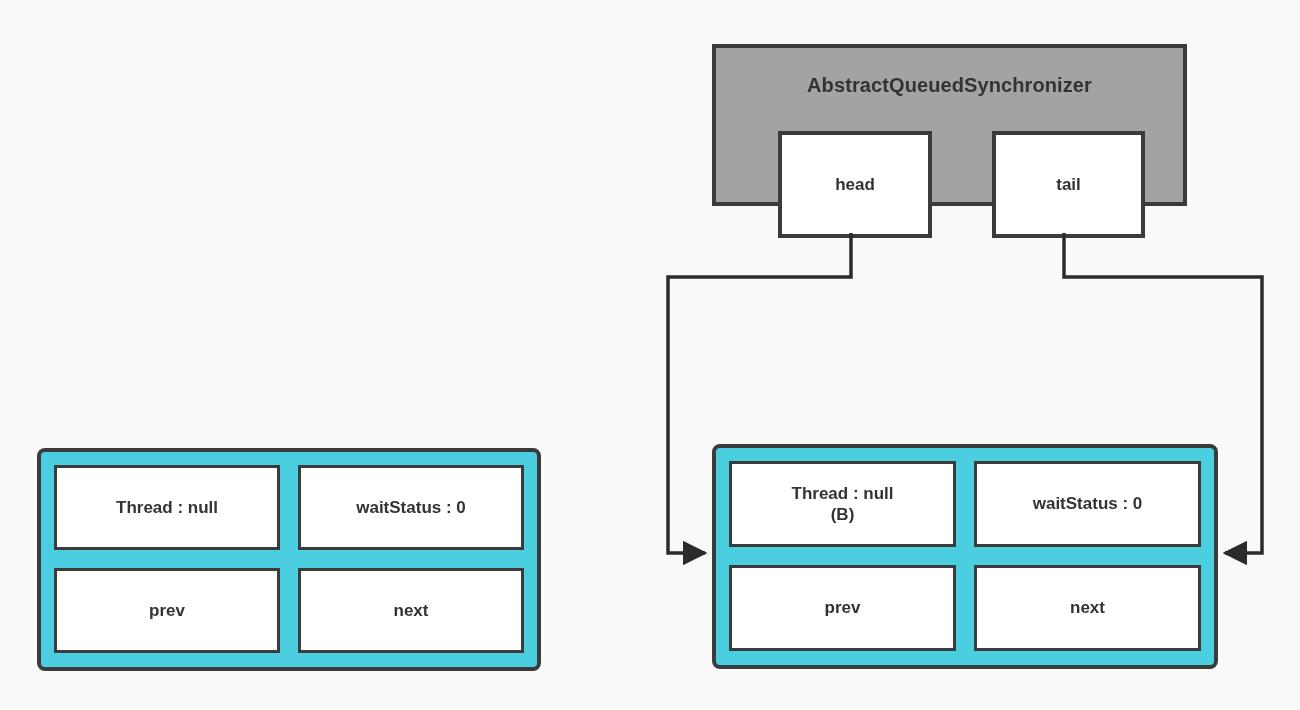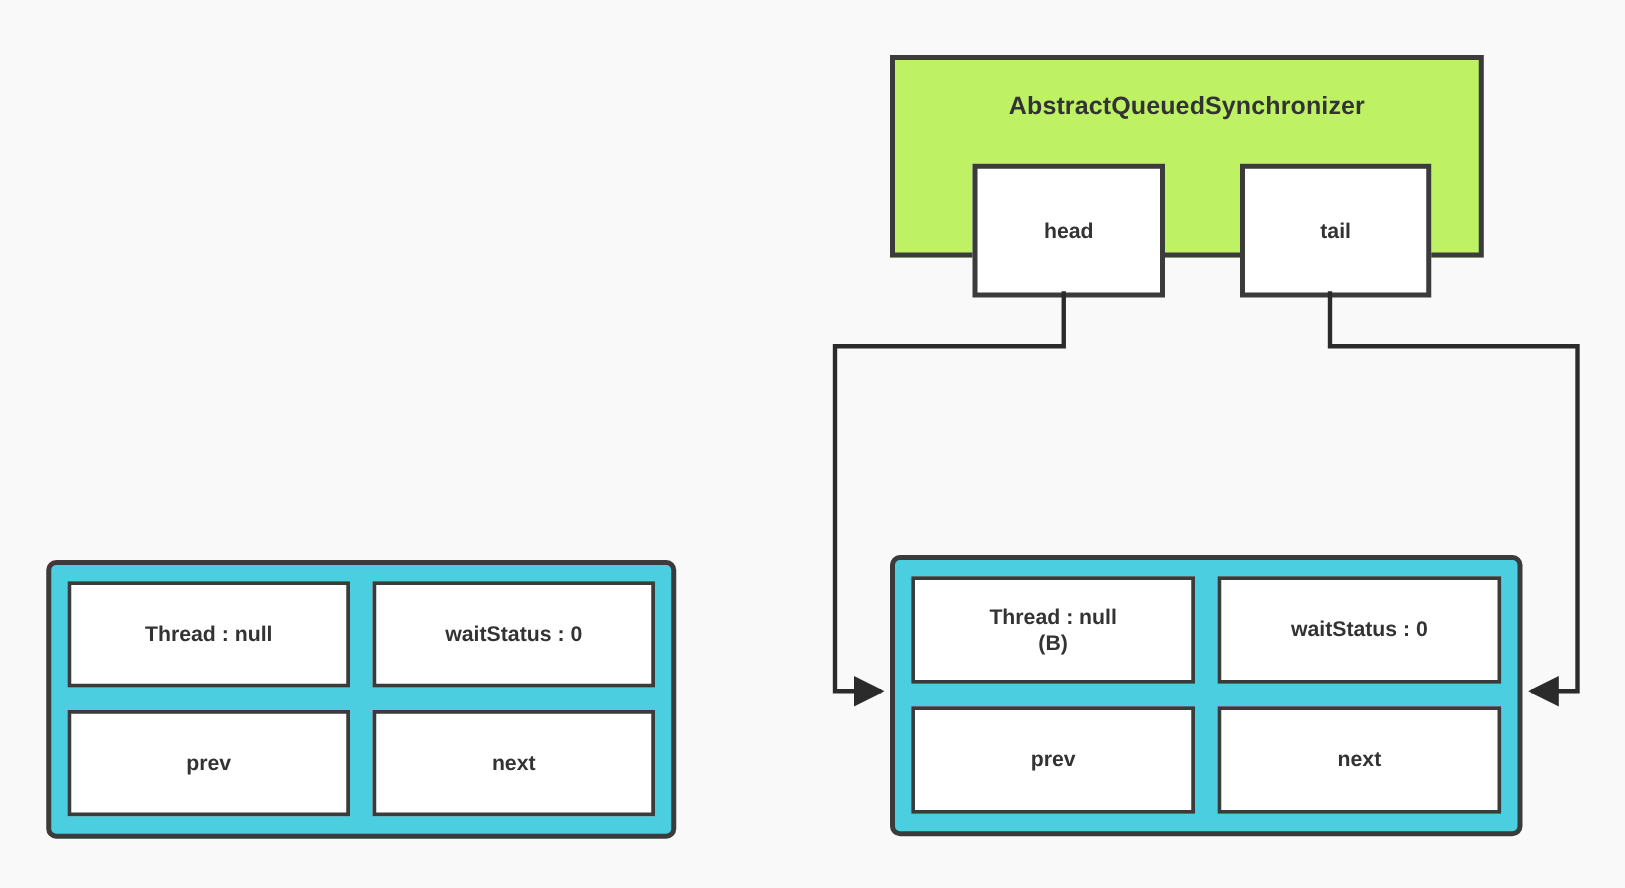--- a/index.html
+++ b/index.html
@@ -20,21 +20,21 @@
     height: 710px;
   }
 
   
   .aqs-box {
     position: absolute;
     left: 712px;
     top: 44px;
     width: 475px;
     height: 162px;
-    background: #bef264;
+    background: #a3a3a3;
     border: 4px solid #3b3b3b;
     box-sizing: border-box;
   }
   .aqs-title {
     position: absolute;
     left: 0;
     top: 26px;
     width: 100%;
     text-align: center;
     font-size: 20px;

